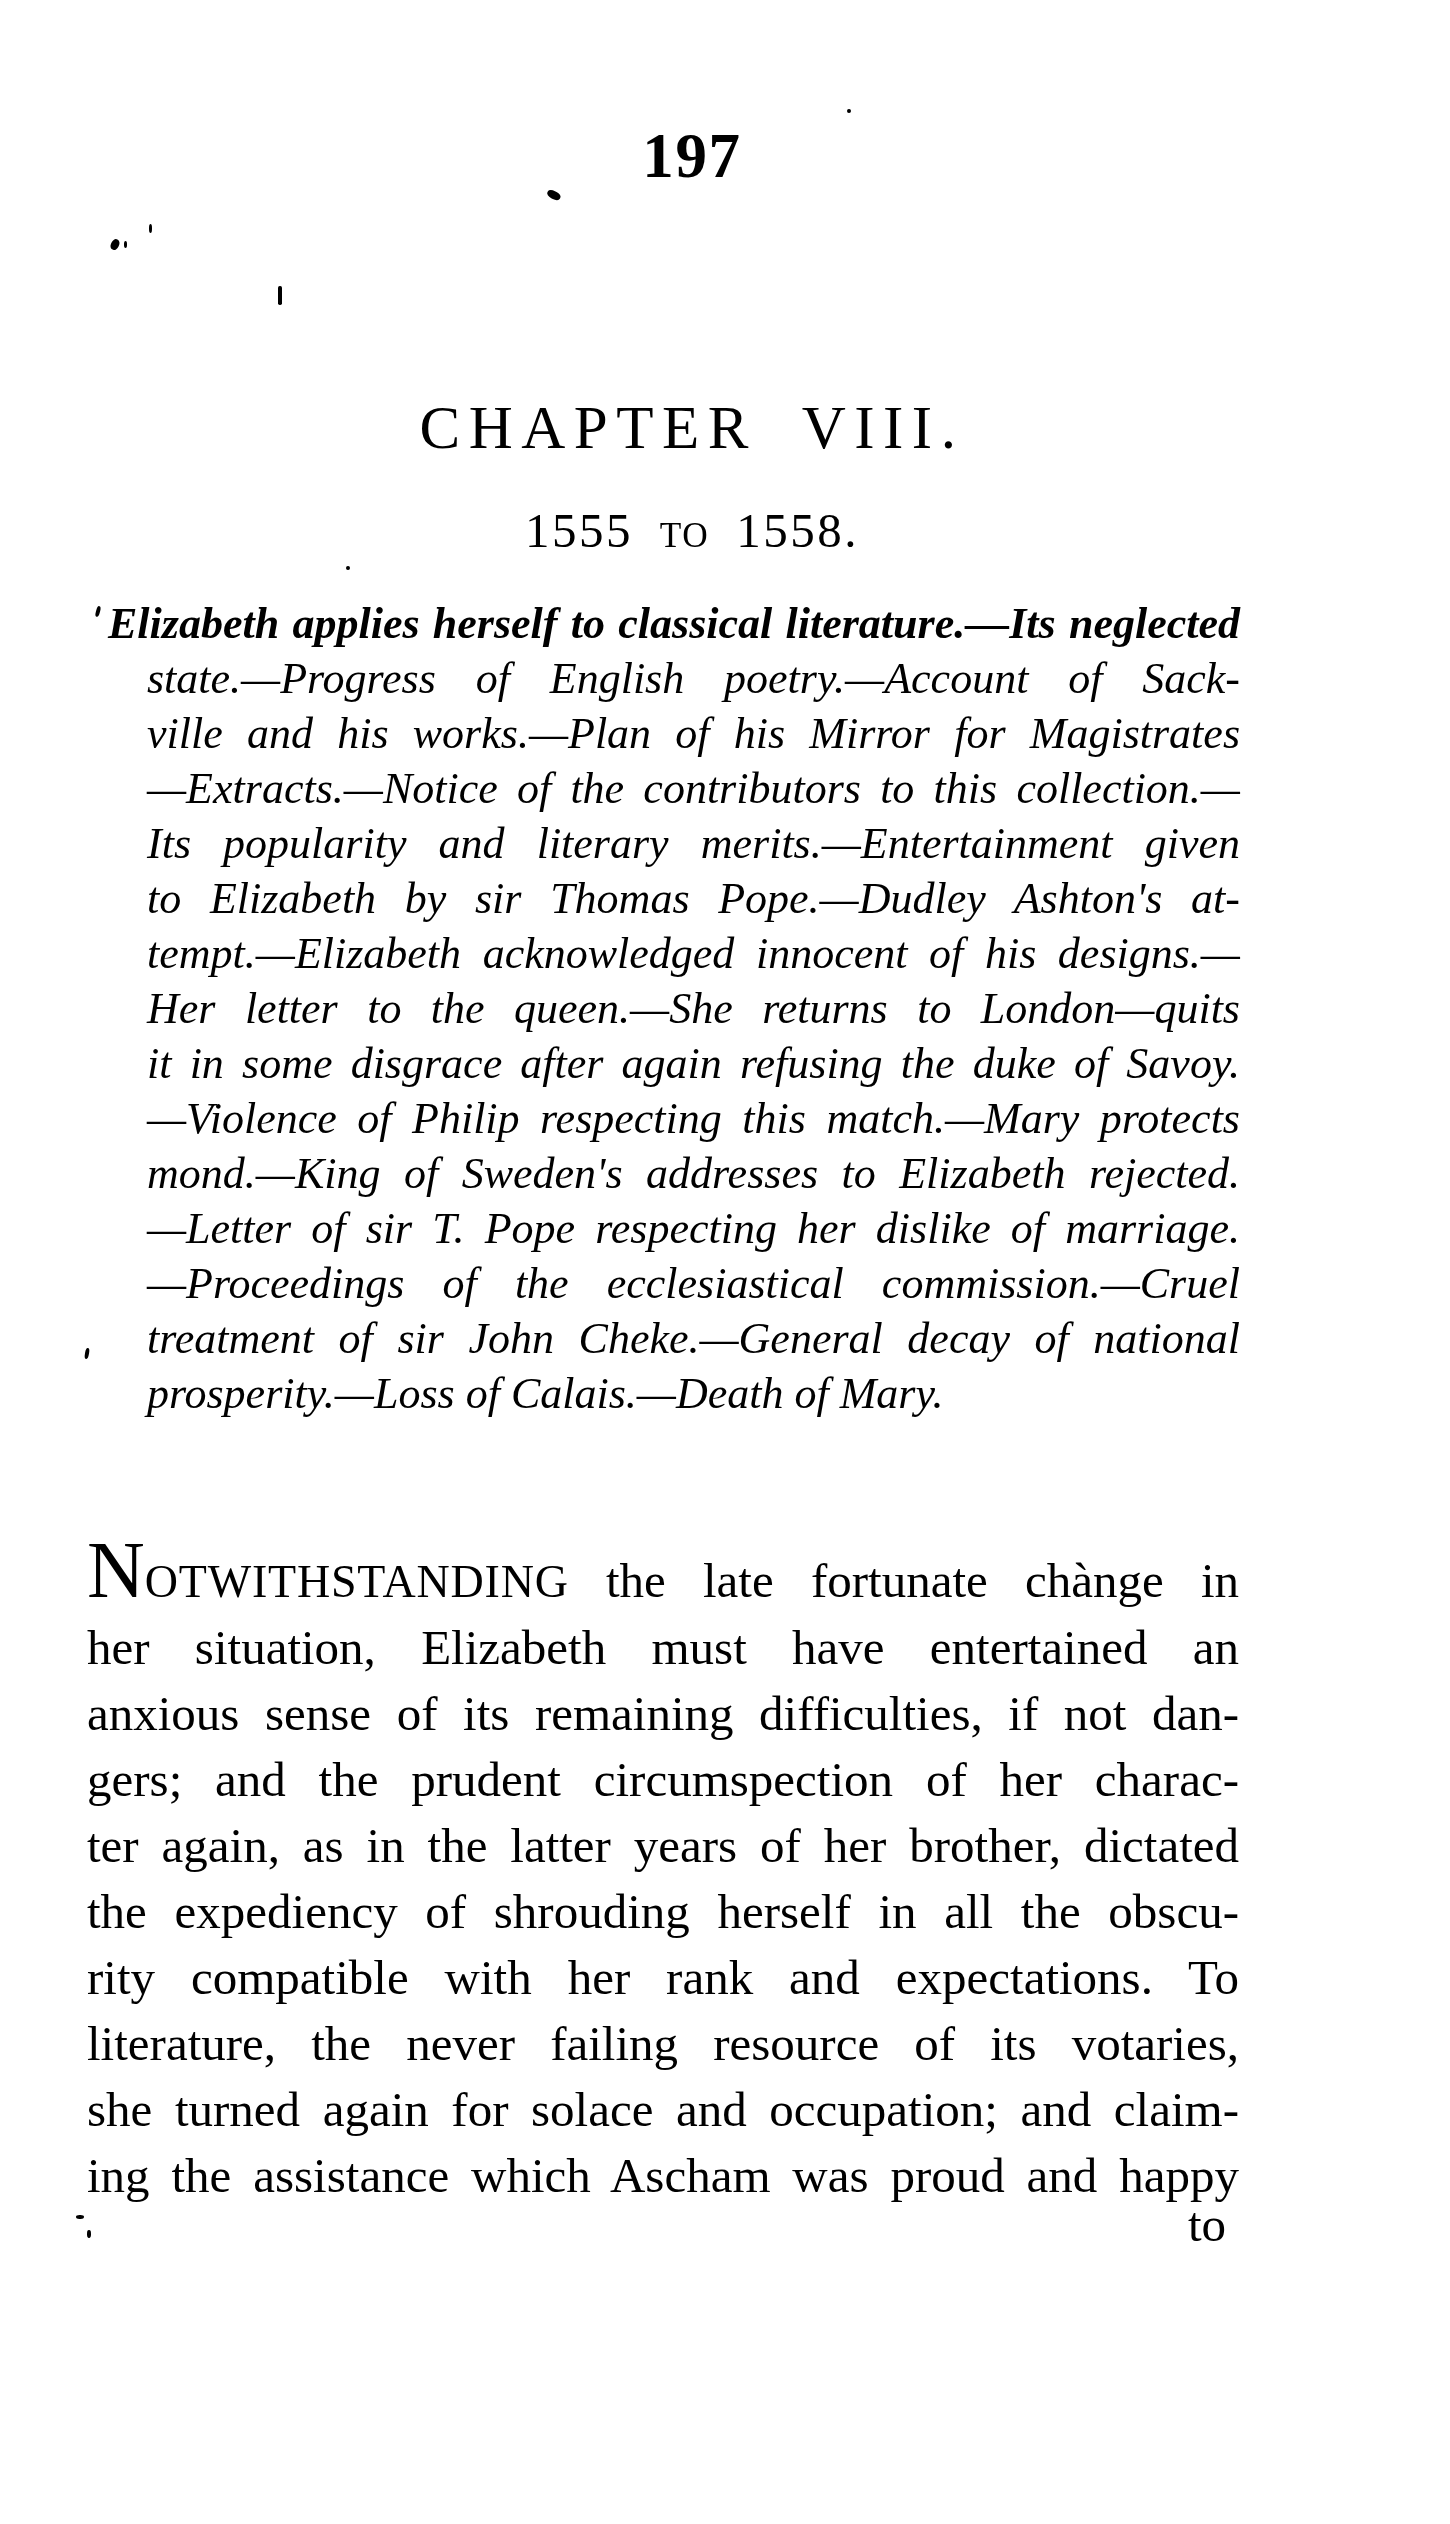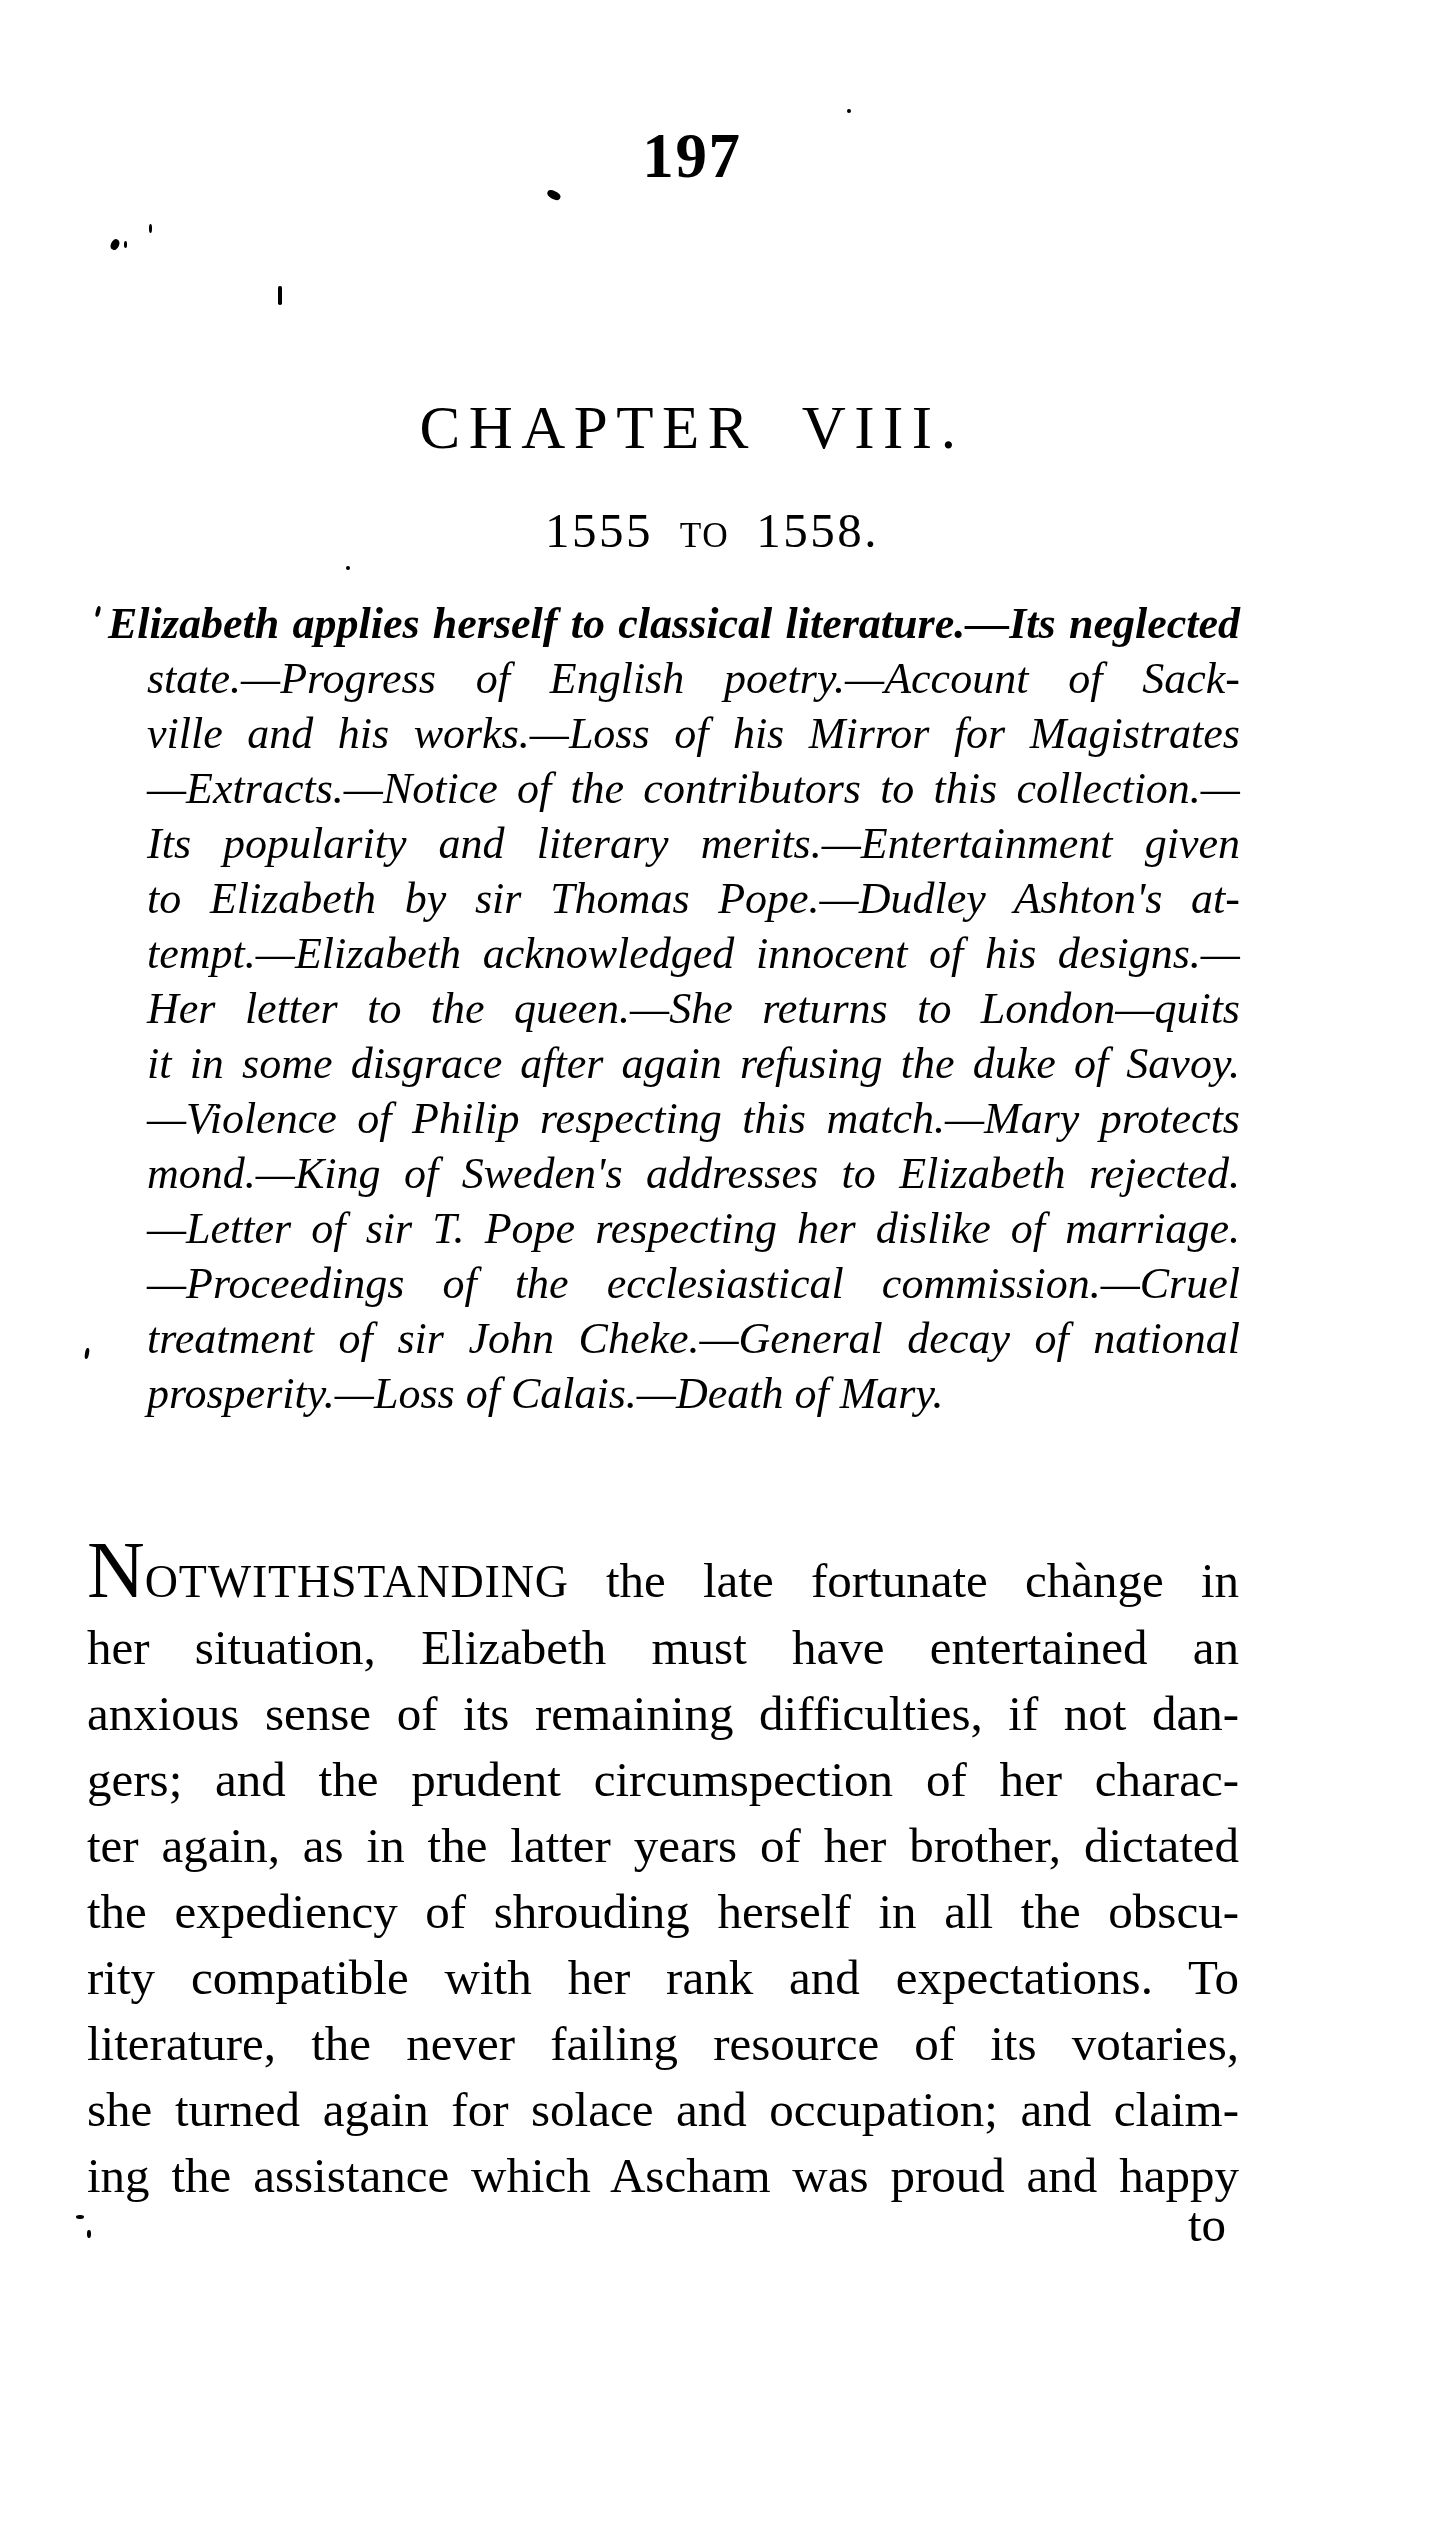--- a/index.html
+++ b/index.html
@@ -6,21 +6,21 @@
   body{
     width:1451px;height:2525px;position:relative;background:#ffffff;
     font-family:"Liberation Serif", serif;color:#000;
     -webkit-font-smoothing:antialiased;
   }
   .abs{position:absolute;}
   
   .center-col{left:0;width:1384px;text-align:center;}
   .pageno{top:125px;font-size:63px;line-height:63px;font-weight:bold;letter-spacing:1.7px;}
   .chapter{top:397px;font-size:61px;line-height:61px;letter-spacing:8.5px;word-spacing:22px;}
-  .dates{top:506px;font-size:49px;line-height:49px;letter-spacing:2.5px;word-spacing:12px;padding-left:20px;}
+  .dates{top:506px;font-size:49px;line-height:49px;letter-spacing:2.5px;word-spacing:12px;}
   .dates .small-to{font-size:0.72em;letter-spacing:1.7px;}
   
   .summary{left:147px;top:596px;width:1093px;font-style:italic;font-size:44px;line-height:55px;}
   .summary .jline{text-align:justify;text-align-last:justify;}
   .summary .first{text-indent:-39px;font-weight:bold;}
   .summary .lastline{text-align:left;text-align-last:left;}
   
   .bodytext{left:87px;top:1548px;width:1152px;font-size:49px;line-height:66px;}
   .bodytext .jline{text-align:justify;text-align-last:justify;}
   .initial{font-size:80px;line-height:0;}
@@ -36,21 +36,21 @@
 
 <div class="abs center-col chapter">CHAPTER VIII.</div>
 
 <div class="abs center-col dates"><span>1555</span>
   <span class="small-to">TO</span>
   <span>1558.</span></div>
 
 <div class="abs summary">
   <div class="jline first">Elizabeth applies herself to classical literature.—Its neglected</div>
   <div class="jline">state.—Progress of English poetry.—Account of Sack-</div>
-  <div class="jline">ville and his works.—Loss of his Mirror for Magistrates</div>
+  <div class="jline">ville and his works.—Plan of his Mirror for Magistrates</div>
   <div class="jline">—Extracts.—Notice of the contributors to this collection.—</div>
   <div class="jline">Its popularity and literary merits.—Entertainment given</div>
   <div class="jline">to Elizabeth by sir Thomas Pope.—Dudley Ashton's at-</div>
   <div class="jline">tempt.—Elizabeth acknowledged innocent of his designs.—</div>
   <div class="jline">Her letter to the queen.—She returns to London—quits</div>
   <div class="jline">it in some disgrace after again refusing the duke of Savoy.</div>
   <div class="jline">—Violence of Philip respecting this match.—Mary protects</div>
   <div class="jline">mond.—King of Sweden's addresses to Elizabeth rejected.</div>
   <div class="jline">—Letter of sir T. Pope respecting her dislike of marriage.</div>
   <div class="jline">—Proceedings of the ecclesiastical commission.—Cruel</div>

